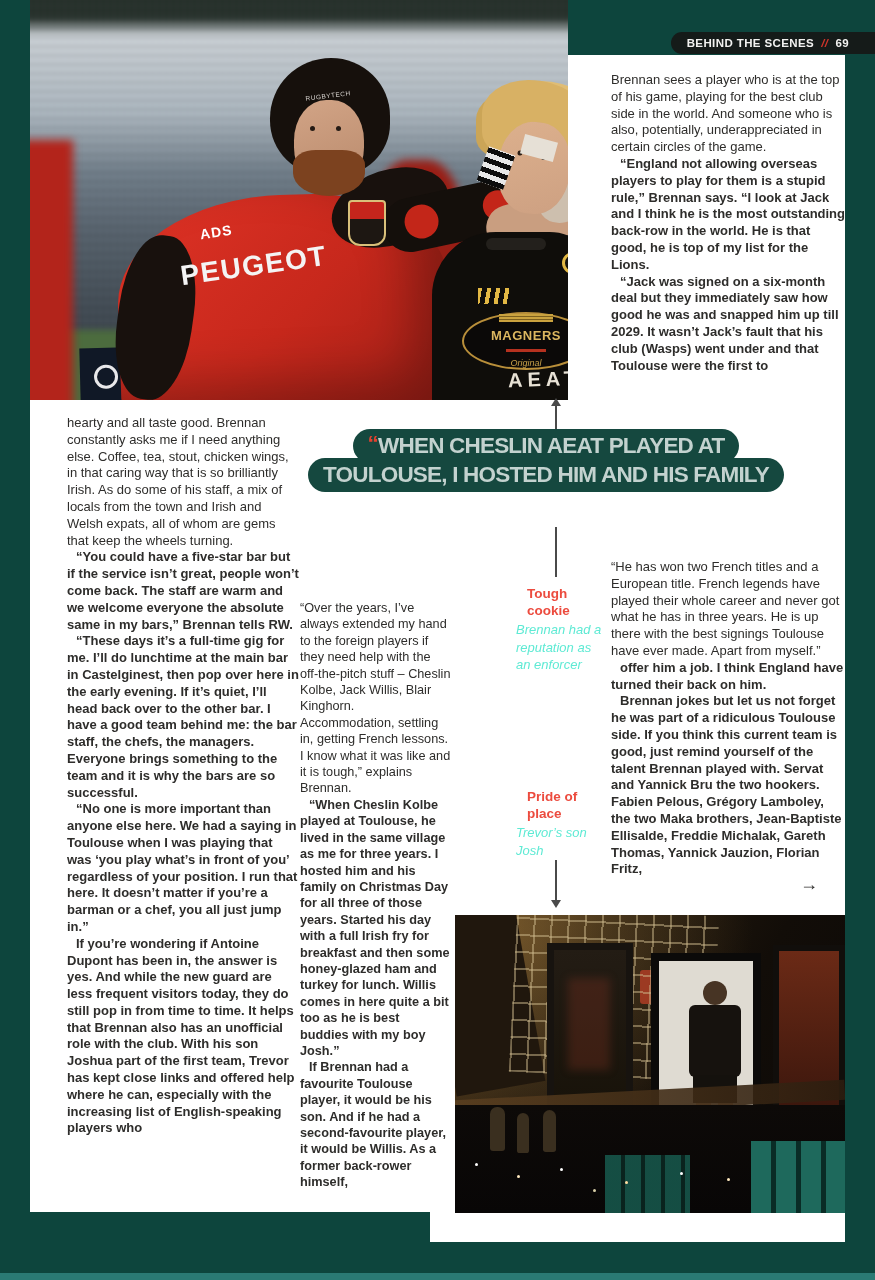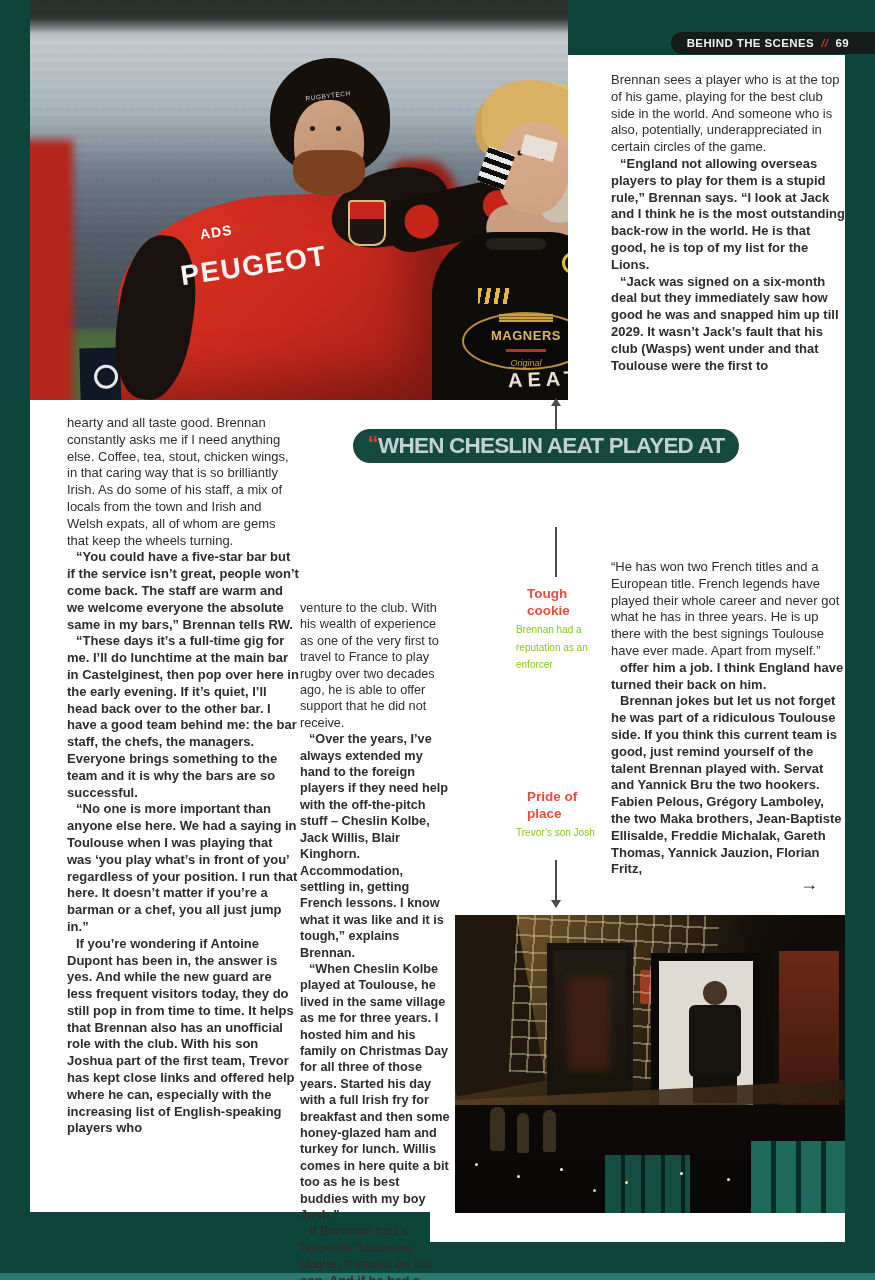--- a/index.html
+++ b/index.html
@@ -49,21 +49,21 @@
   .vline-3 { top: 860px; height: 42px; }
   .arrow-up, .arrow-down { position: absolute; left: 551px; width: 0; height: 0; z-index: 15;
     border-left: 5px solid transparent; border-right: 5px solid transparent; }
   .arrow-up   { top: 398px; border-bottom: 8px solid #4a4a4a; }
   .arrow-down { top: 900px; border-top: 8px solid #4a4a4a; }
 
   
   .caption { position: absolute; left: 510px; width: 104px; z-index: 12; }
   .caption-1 { top: 585px; } .caption-2 { top: 788px; }
   .cap-title { font-weight: bold; color: #ec4b3e; font-size: 13.5px; line-height: 17px; width: 70px; margin: 0 auto; }
-  .cap-body  { color: #84cc16; font-size: 10px; line-height: 17.5px; width: 92px; margin: 2px auto 0; }
+  .cap-body  { color: #5eead4; font-size: 13px; line-height: 17.5px; width: 92px; margin: 2px auto 0; font-style: italic; }
 
   
   .photo-top { position: absolute; left: 30px; top: 0; width: 538px; height: 400px; overflow: hidden; background: #39424a; z-index: 5; }
   .pt-bg { position: absolute; inset: -8px;
     background:
       repeating-linear-gradient(0deg, rgba(0,0,0,.14) 0 3px, transparent 3px 9px),
       repeating-linear-gradient(90deg, rgba(255,255,255,.10) 0 2px, transparent 2px 7px),
       linear-gradient(180deg, #232e28 0, #232e28 26px, #cdd3d8 44px, #aeb9c2 120px, #707e8a 180px, #55616c 240px, #3f4952 320px, #333b42 100%);
     filter: blur(2.5px);
   }
@@ -205,38 +205,40 @@
   <div class="badge">
     <span>BEHIND THE SCENES</span>
     <span class="divider">//</span>
     <span>69</span>
   </div>
 
   <div class="pullquote">
     <div class="qline">
       <span class="qmark">“</span><span>WHEN CHESLIN AEAT PLAYED AT</span>
     </div>
+    <div class="qline">
+      <span>TOULOUSE, I HOSTED HIM AND HIS FAMILY</span>
+    </div>
   </div>
 
   <div class="arrow-up"></div>
   <div class="vline vline-1"></div>
   <div class="vline vline-2"></div>
   <div class="vline vline-3"></div>
   <div class="arrow-down"></div>
 
   <div class="col col-left">
       <p>hearty and all taste good. Brennan constantly asks me if I need anything else. Coffee, tea, stout, chicken wings, in that caring way that is so brilliantly Irish. As do some of his staff, a mix of locals from the town and Irish and Welsh expats, all of whom are gems that keep the wheels turning.</p>
       <p>“You could have a five-star bar but if the service isn’t great, people won’t come back. The staff are warm and we welcome everyone the absolute same in my bars,” Brennan tells RW.</p>
       <p>“These days it’s a full-time gig for me. I’ll do lunchtime at the main bar in Castelginest, then pop over here in the early evening. If it’s quiet, I’ll head back over to the other bar. I have a good team behind me: the bar staff, the chefs, the managers. Everyone brings something to the team and it is why the bars are so successful.</p>
       <p>“No one is more important than anyone else here. We had a saying in Toulouse when I was playing that was ‘you play what’s in front of you’ regardless of your position. I run that here. It doesn’t matter if you’re a barman or a chef, you all just jump in.”</p>
       <p>If you’re wondering if Antoine Dupont has been in, the answer is yes. And while the new guard are less frequent visitors today, they do still pop in from time to time. It helps that Brennan also has an unofficial role with the club. With his son Joshua part of the first team, Trevor has kept close links and offered help where he can, especially with the increasing list of English-speaking players who</p>
     </div>
   <div class="col col-mid">
     <span class="float-spacer"></span>
-  <p>venture to the club. With his wealth of experience as one of the very first to travel to France to play rugby over two decades ago, he is able to offer support that he did not receive.</p>
       <p>“Over the years, I’ve always extended my hand to the foreign players if they need help with the off-the-pitch stuff – Cheslin Kolbe, Jack Willis, Blair Kinghorn. Accommodation, settling in, getting French lessons. I know what it was like and it is tough,” explains Brennan.</p>
       <p>“When Cheslin Kolbe played at Toulouse, he lived in the same village as me for three years. I hosted him and his family on Christmas Day for all three of those years. Started his day with a full Irish fry for breakfast and then some honey-glazed ham and turkey for lunch. Willis comes in here quite a bit too as he is best buddies with my boy Josh.”</p>
       <p>If Brennan had a favourite Toulouse player, it would be his son. And if he had a second-favourite player, it would be Willis. As a former back-rower himself,</p>
     </div>
   <div class="col col-right-top">
       <p>Brennan sees a player who is at the top of his game, playing for the best club side in the world. And someone who is also, potentially, underappreciated in certain circles of the game.</p>
       <p>“England not allowing overseas players to play for them is a stupid rule,” Brennan says. “I look at Jack and I think he is the most outstanding back-row in the world. He is that good, he is top of my list for the Lions.</p>
       <p>“Jack was signed on a six-month deal but they immediately saw how good he was and snapped him up till 2029. It wasn’t Jack’s fault that his club (Wasps) went under and that Toulouse were the first to</p>
     </div>
   <div class="col col-right-bottom">

